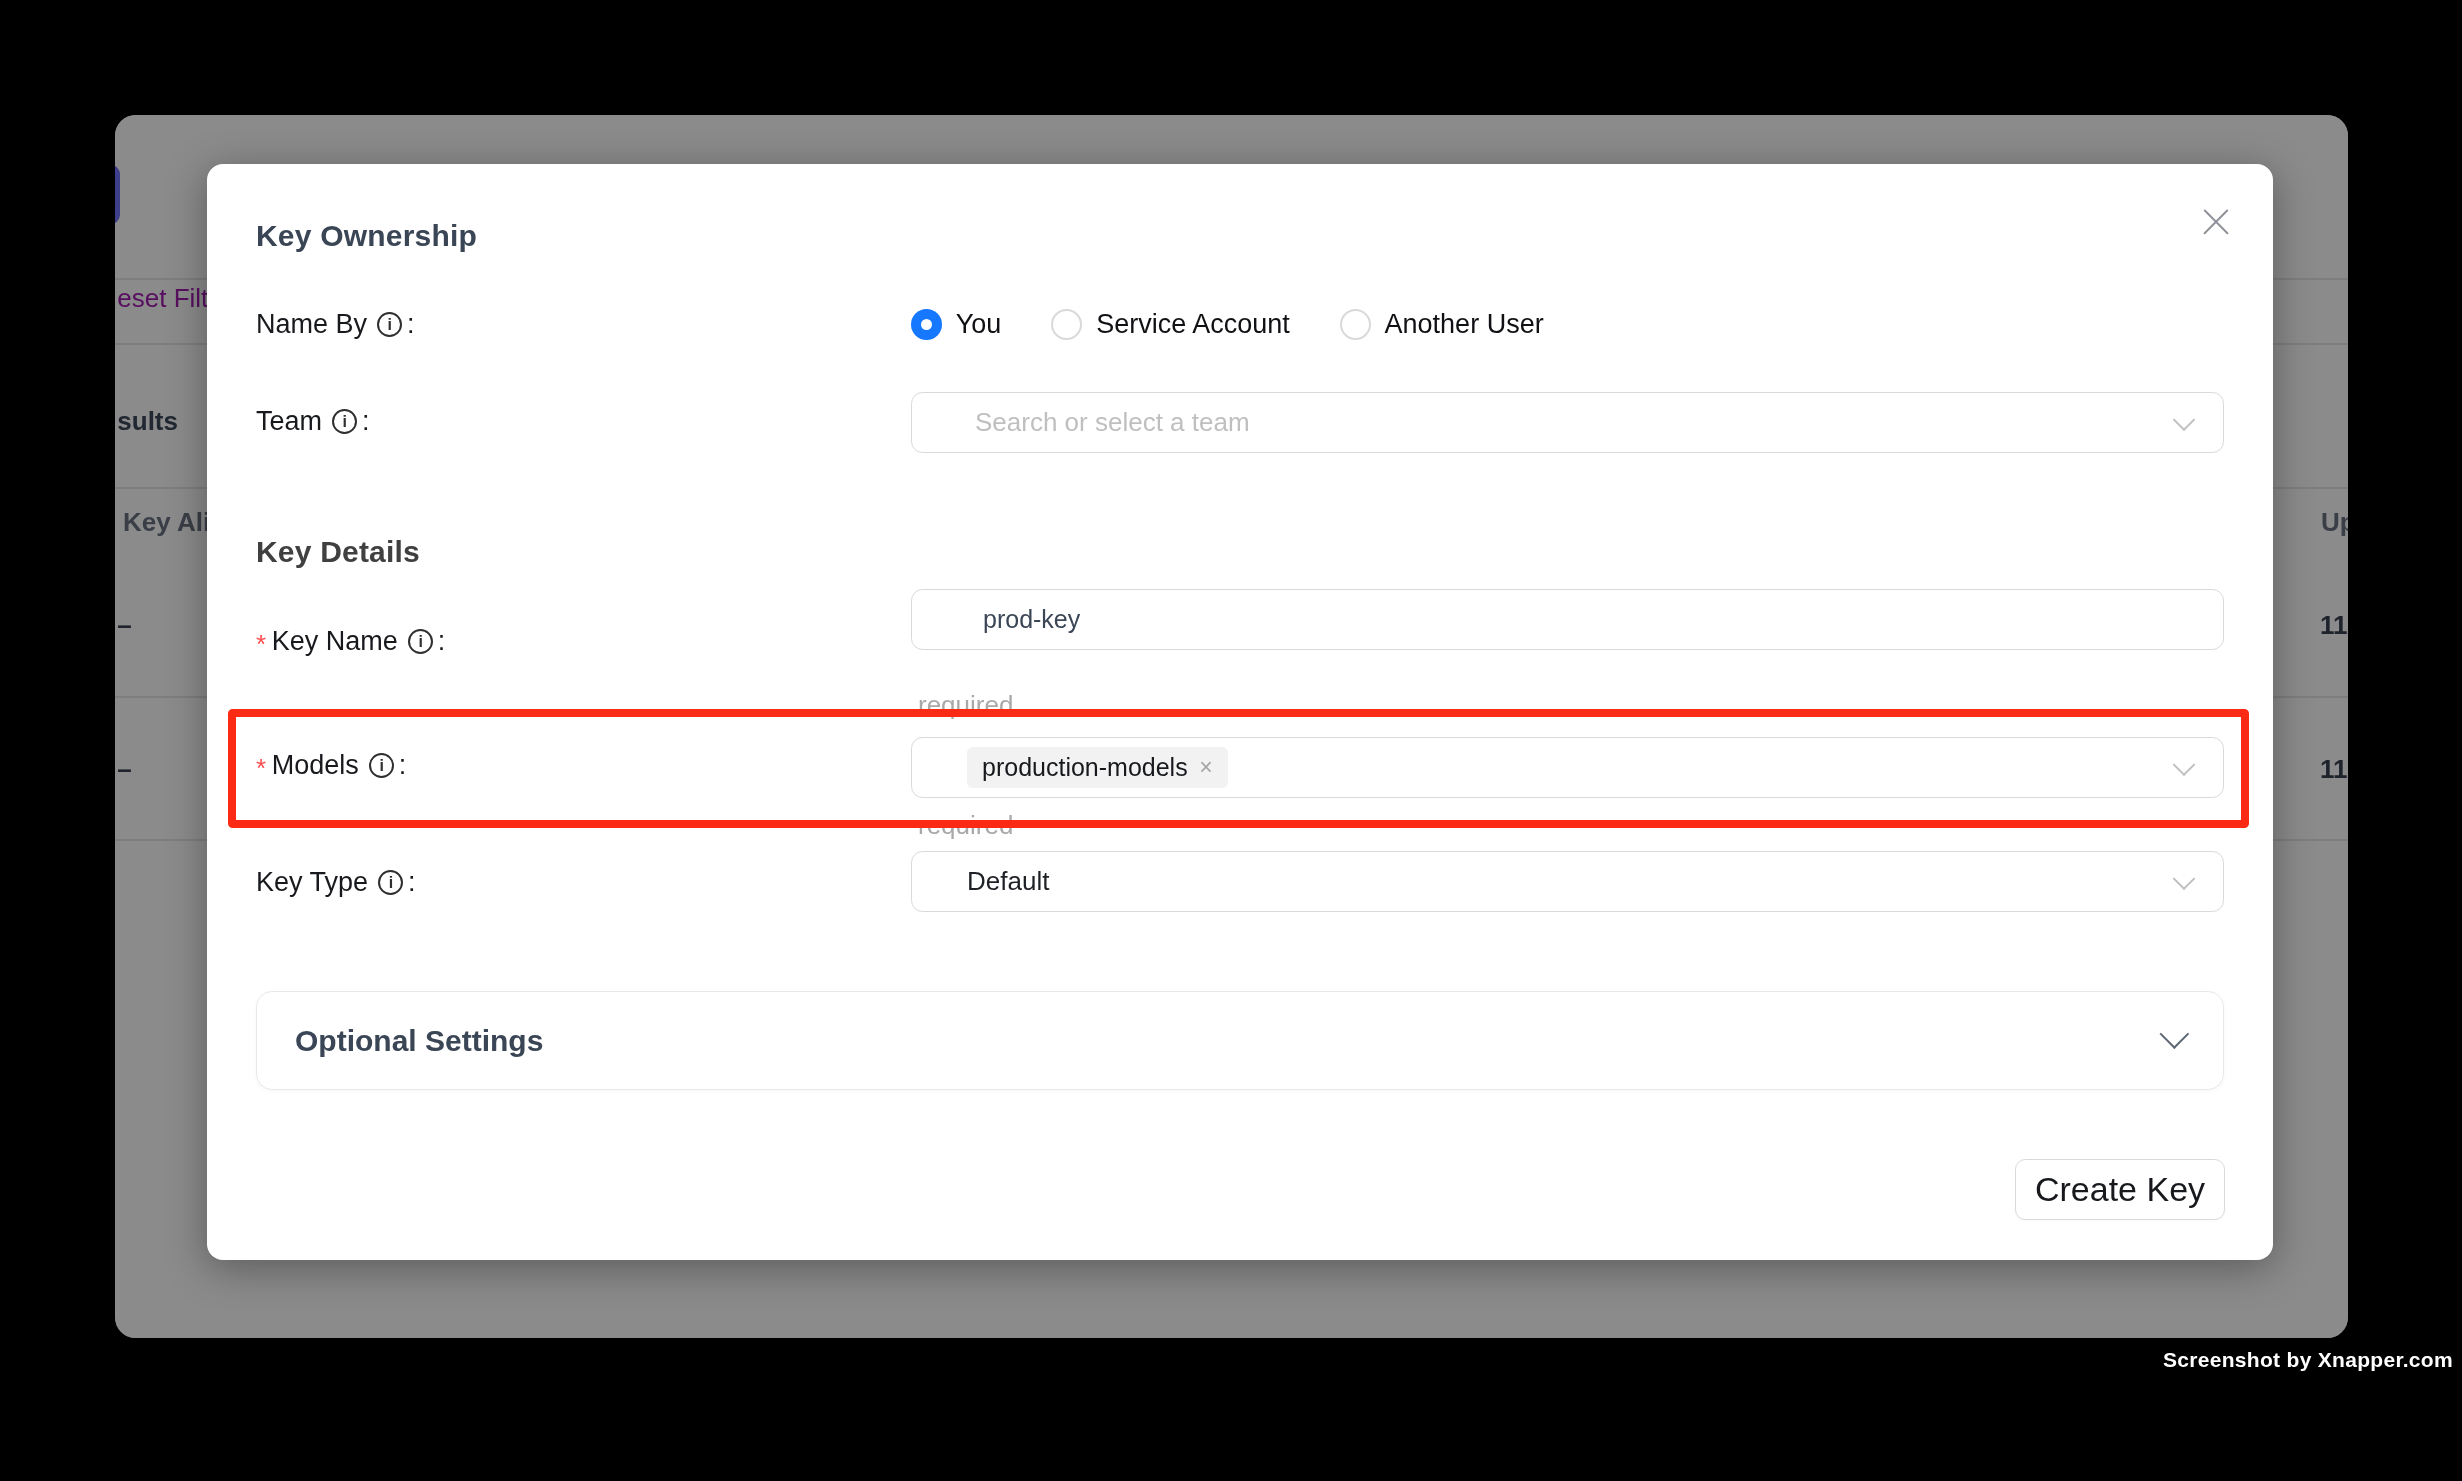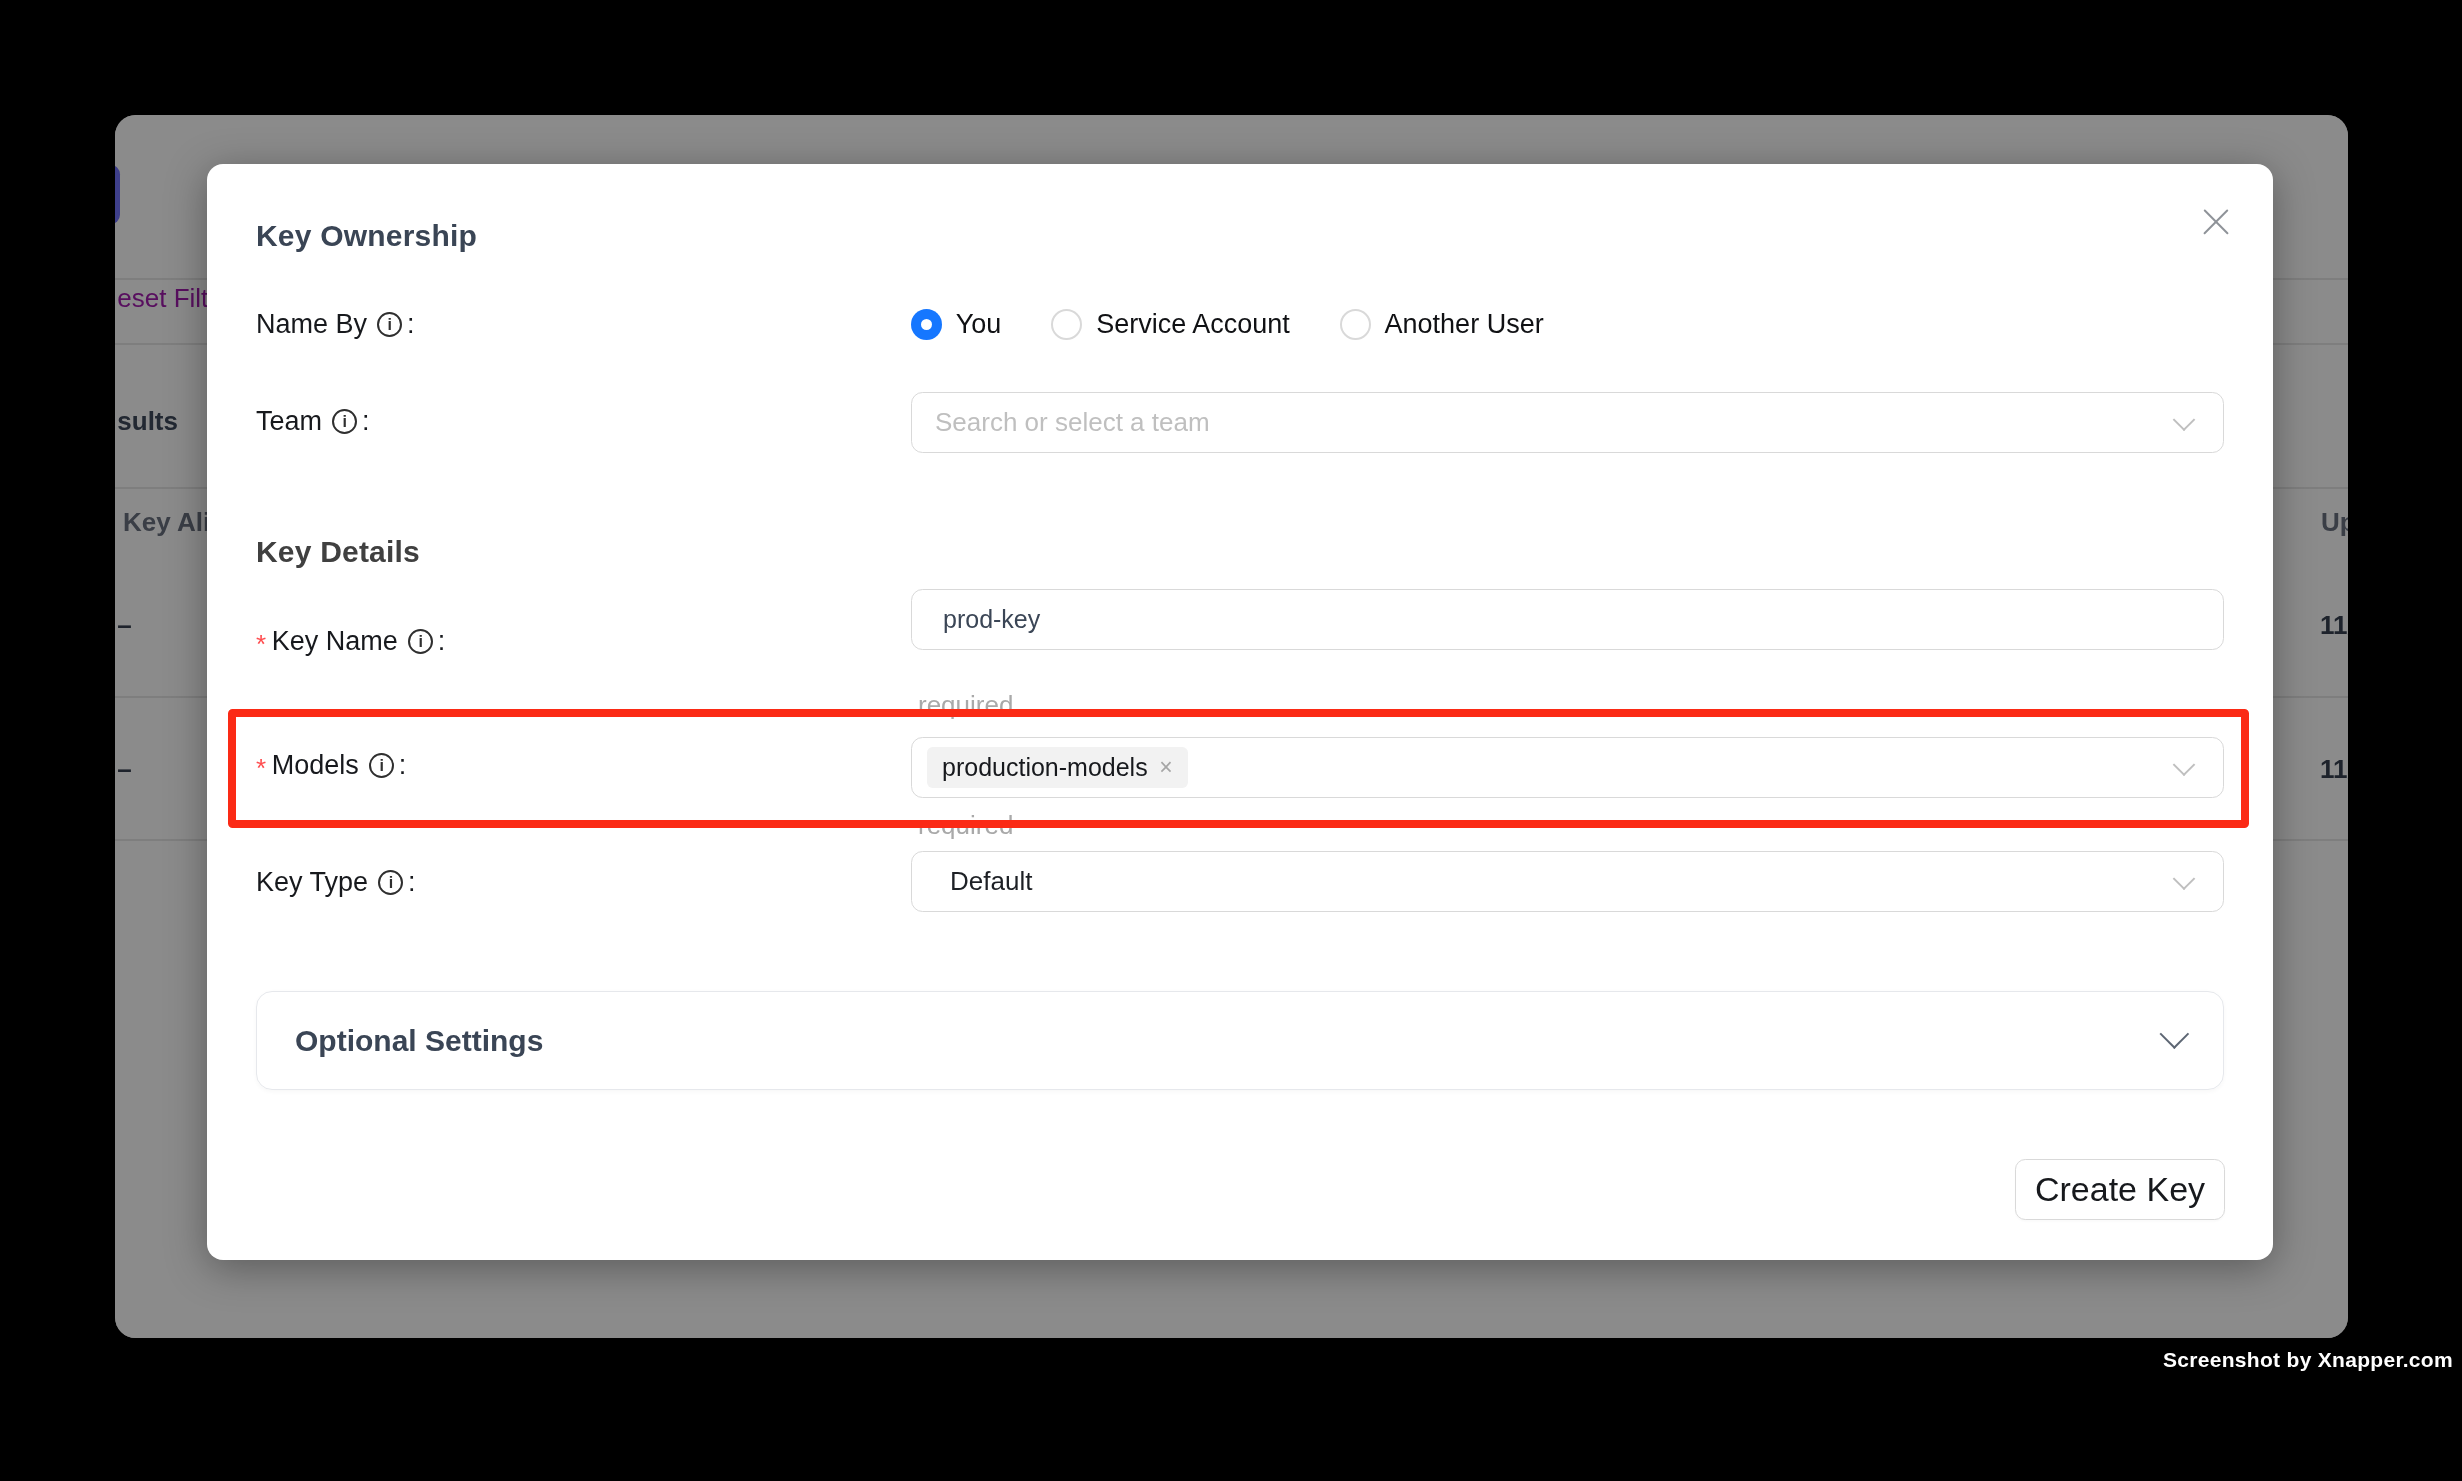--- a/index.html
+++ b/index.html
@@ -53,26 +53,26 @@
   .radio { display:flex; align-items:center; margin-right:50px; cursor:pointer; }
   .rcircle { width:31px; height:31px; border-radius:50%; flex:0 0 auto; }
   .rcircle.off { border:2px solid #d9d9d9; background:#fff; }
   .rcircle.on  { background:#1677ff; position:relative; }
   .rcircle.on::after { content:""; position:absolute; left:9.8px; top:9.8px; width:11.5px;
                        height:11.5px; border-radius:50%; background:#fff; }
   .rlabel { margin-left:13.8px; font-size:27px; color:#101114; }
 
   .ctrl { position:absolute; left:704px; width:1313px; height:61px; background:#fff;
           border:1.7px solid #d9d9d9; border-radius:11.5px; display:flex; align-items:center;
-          cursor:pointer; }
+          cursor:pointer;padding-left:40px; }
   .team-select { top:228px; } .key-name-input { top:425px; }
   .models-select { top:573px; } .key-type-select { top:687px; }
   .placeholder { margin-left:23px; font-size:26px; color:#bfbfbf; }
   .input-text { margin-left:31px; font-size:25px; color:#3b4656; }
-  .select-value { margin-left:38px; font-size:26px; color:#1d2025; }
+  .select-value { margin-left:15px; font-size:26px; color:#1d2025; }
   .chev { position:absolute; right:31px; top:50%; width:16px; height:16px;
           border-right:2px solid #bfbfbf; border-bottom:2px solid #bfbfbf;
           transform:translateY(-70%) rotate(45deg); }
   .tag { margin-left:15px; height:41px; background:#f2f2f2; border-radius:5.7px;
          display:flex; align-items:center; padding:0 15px; }
   .tag-text { font-size:25px; color:#17191d; }
   .tag-x { font-size:23px; color:#a6a6a6; margin-left:11.5px; cursor:pointer; }
 
   .required-hint { position:absolute; left:711px; font-size:26px; color:#a9a9a9; }
   .req1 { top:526px; } .req2 { top:646px; }

